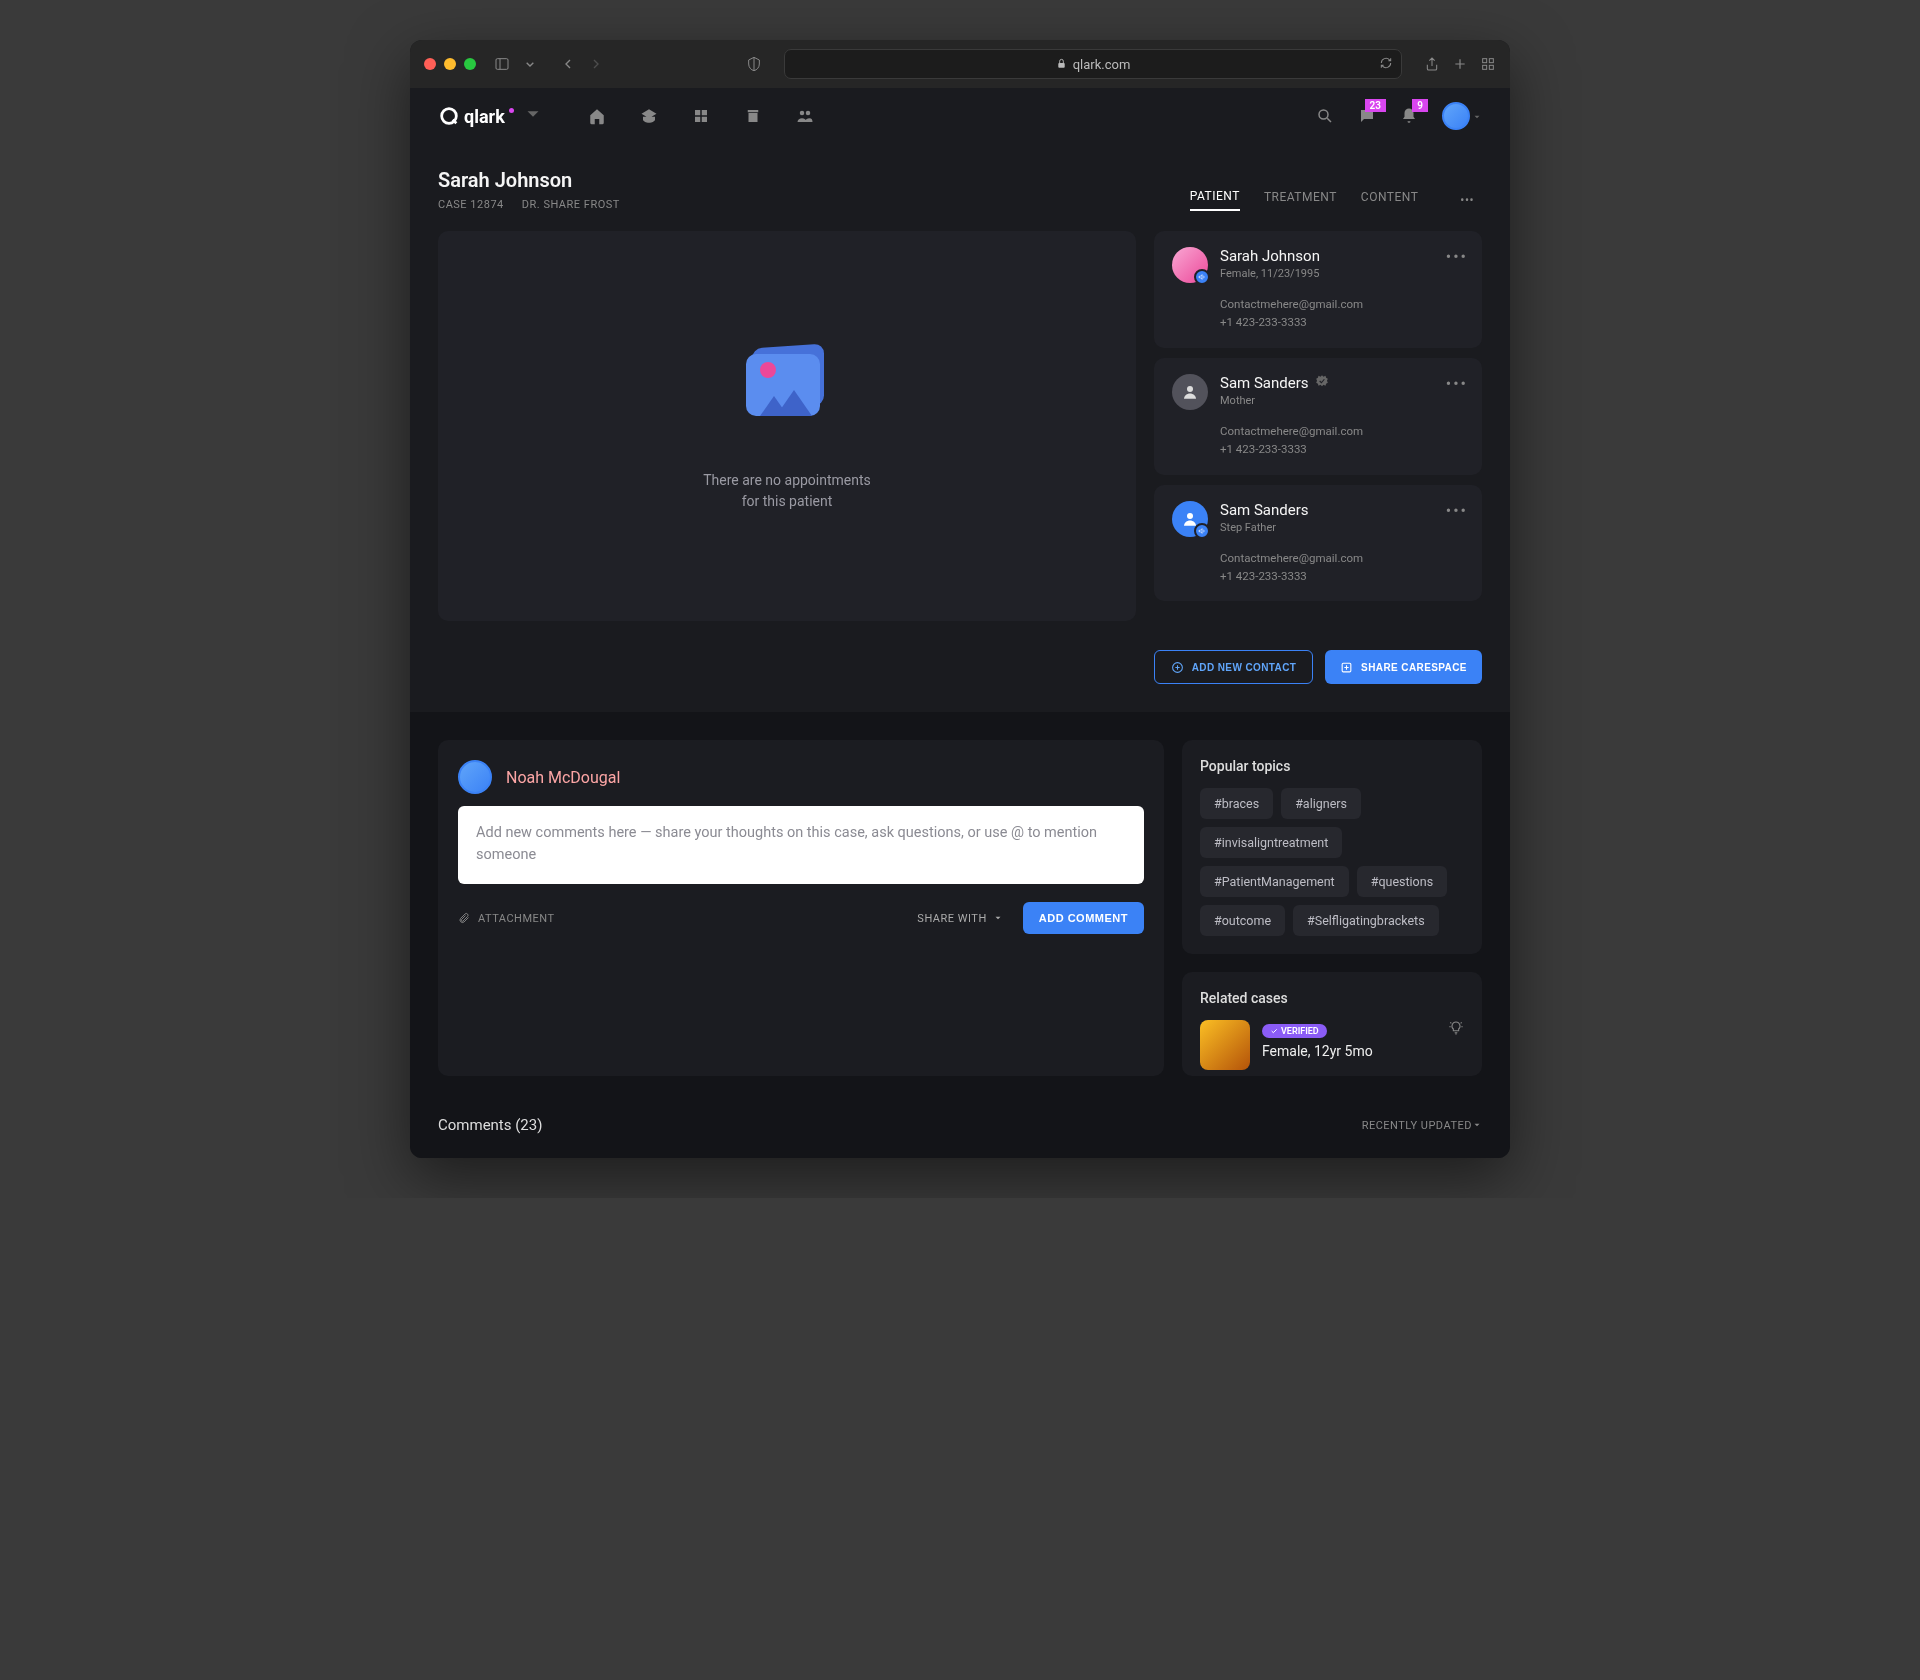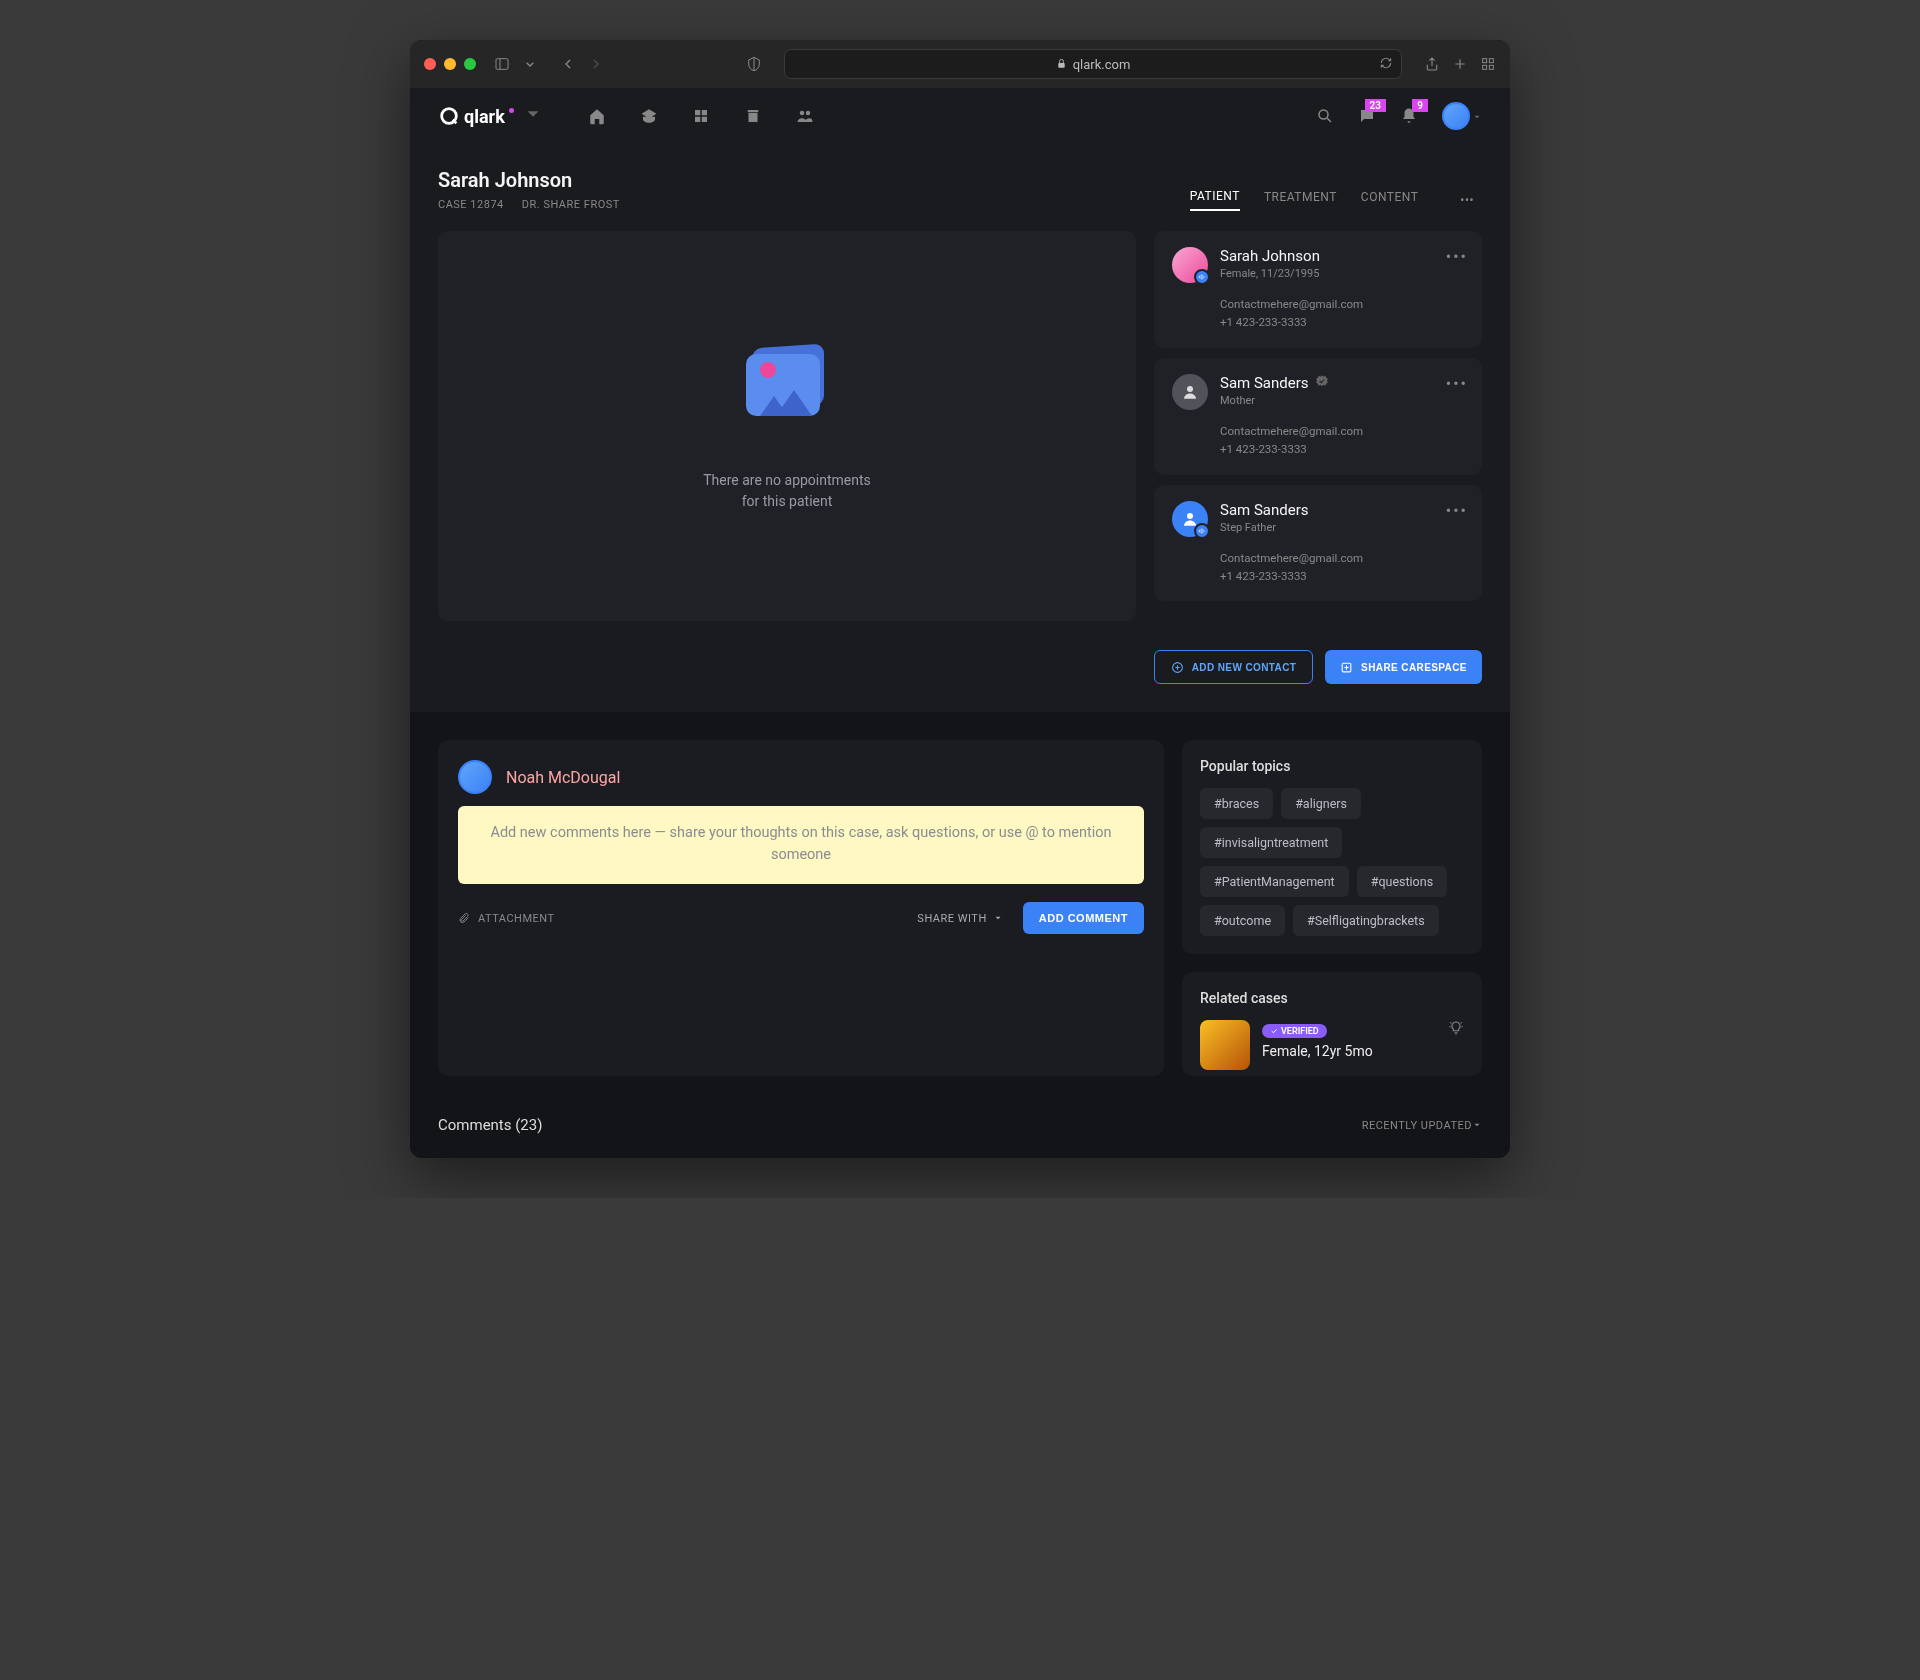--- a/index.html
+++ b/index.html
@@ -111,21 +111,21 @@
   .btn-outline { background:transparent; border:1px solid #3b82f6; color:#60a5fa;}
   .btn-fill { background:#3b82f6; color:#fff;}
   .btn svg { width:13px;height:13px;}
   
   .lower { background:#131418; padding:28px; display:flex; gap:18px;}
   .comment-compose {
     flex:1; background:#1b1c21; border-radius:10px; padding:20px;
   }
   .compose-head { display:flex; align-items:center; gap:14px; margin-bottom:12px;}
   .compose-name { font-size:16px; color:#fca5a5;}
-  .textarea { background:#fef9c3; border-radius:6px; padding:16px 18px; min-height:78px; color:#8b8b93; font-size:14.5px; line-height:1.5;text-align:center;}
+  .textarea { background:#ffffff; border-radius:6px; padding:16px 18px; min-height:78px; color:#8b8b93; font-size:14.5px; line-height:1.5;}
   .compose-foot { display:flex; align-items:center; margin-top:18px; gap:20px;}
   .attach { display:flex; align-items:center; gap:8px; color:#888; font-size:11px; letter-spacing:0.5px; cursor:pointer;}
   .share-with { margin-left:auto; color:#aaa; font-size:11px; letter-spacing:0.5px; display:flex; align-items:center; gap:6px; cursor:pointer;}
   .add-comment { background:#3b82f6; color:#fff; border:none; padding:10px 16px; border-radius:6px; font-size:11px; font-weight:600; letter-spacing:0.5px; cursor:pointer;}
   
   .sidebar-lower { width:300px; display:flex; flex-direction:column; gap:18px;}
   .box { background:#1b1c21; border-radius:10px; padding:18px;}
   .box h3 { font-size:14px; font-weight:500; color:#ddd; margin-bottom:14px;}
   .tags { display:flex; flex-wrap:wrap; gap:8px;}
   .tag { background:#27282e; color:#bdbdc5; font-size:12.5px; padding:8px 14px; border-radius:6px; cursor:pointer;}

